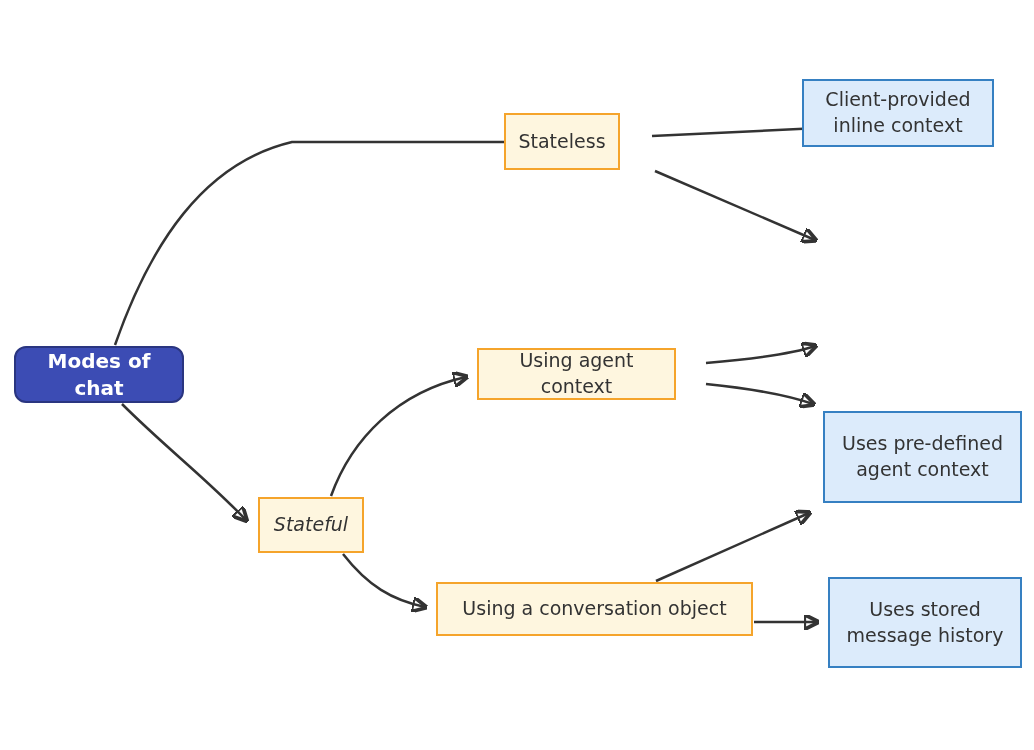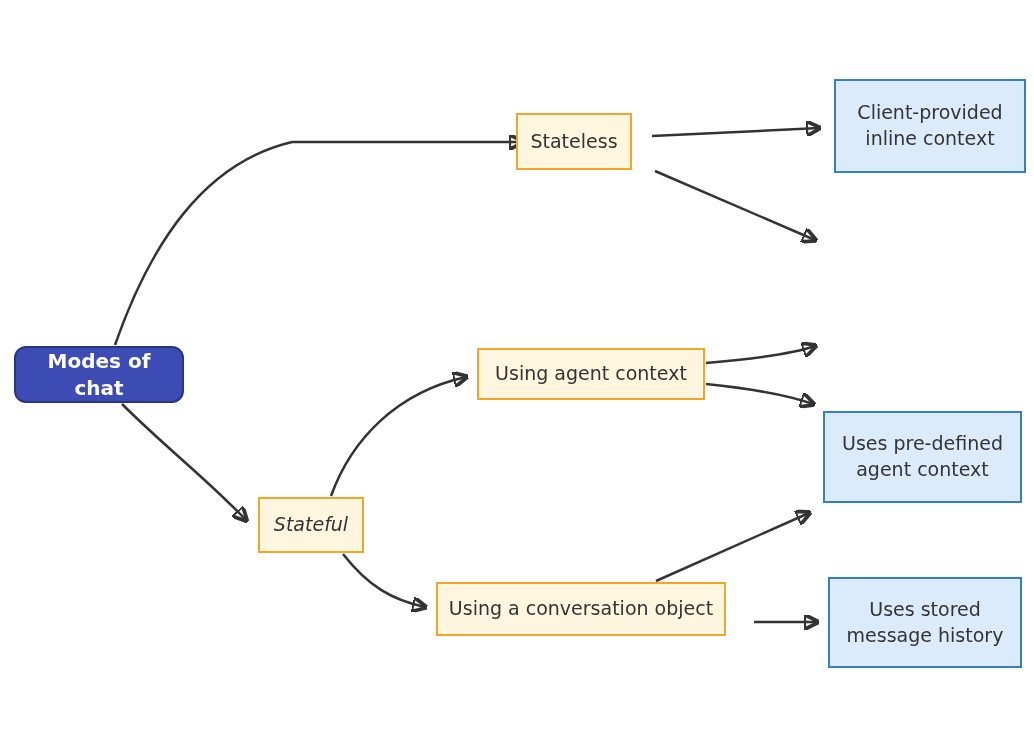--- a/index.html
+++ b/index.html
@@ -44,25 +44,25 @@
   .node.warm {
     background: #FEF6DF;
     border: 2px solid #F5A42B;
   }
   .node.cool {
     background: #DCEBFB;
     border: 2px solid #3680C2;
   }
   
   .n-root       { left: 14px;  top: 346px; width: 170px; height: 57px; }
-  .n-stateless  { left: 516px; top: 113px; width: 116px; height: 57px; }
+  .n-stateless  { left: 504px; top: 113px; width: 116px; height: 57px; }
   .n-stateful   { left: 258px; top: 497px; width: 106px; height: 56px; font-style: italic; }
-  .n-agent-ctx  { left: 477px; top: 348px; width: 228px; height: 52px; }
-  .n-conversation { left: 436px; top: 582px; width: 290px; height: 54px; }
-  .n-inline-ctx { left: 834px; top: 79px;  width: 192px; height: 94px; }
+  .n-agent-ctx  { left: 477px; top: 348px; width: 199px; height: 52px; }
+  .n-conversation { left: 436px; top: 582px; width: 317px; height: 54px; }
+  .n-inline-ctx { left: 802px; top: 79px;  width: 192px; height: 68px; }
   .n-msg-hist   { left: 830px; top: 246px; width: 192px; height: 93px; }
   .n-predef-ctx { left: 823px; top: 411px; width: 199px; height: 92px; }
   .n-stored-hist{ left: 828px; top: 577px; width: 194px; height: 91px; }
 </style>
 </head>
 <body>
 
 <div class="canvas">
 
   <svg class="edges" viewBox="0 0 1034 750" xmlns="http://www.w3.org/2000/svg" aria-hidden="true">

